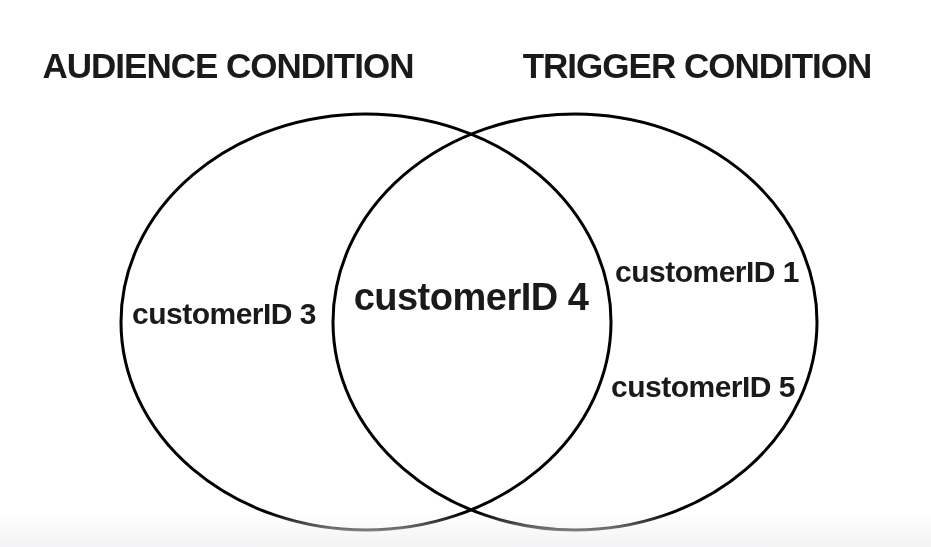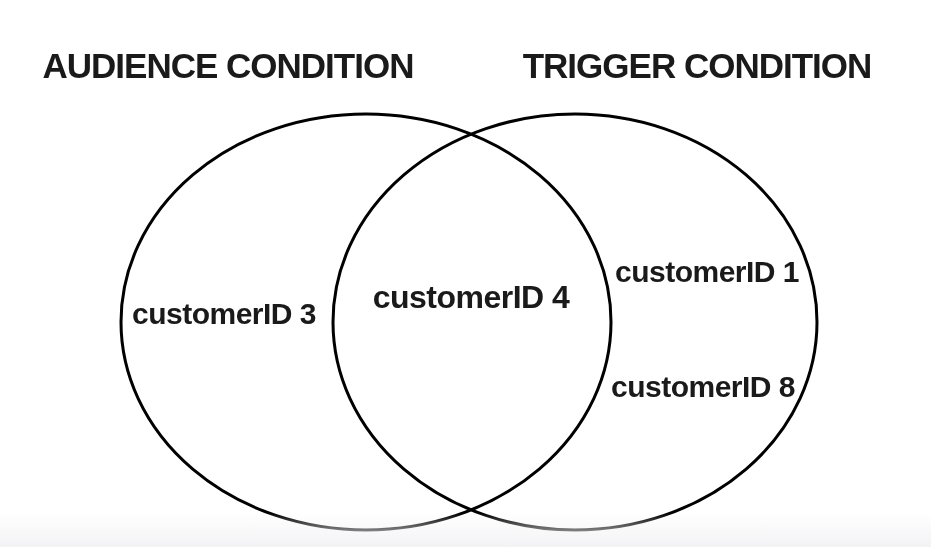--- a/index.html
+++ b/index.html
@@ -34,21 +34,21 @@
   .region-label {
     position: absolute;
     transform: translate(-50%, -50%);
     font-size: 30px;
     font-weight: bold;
     letter-spacing: -0.5px;
     color: #1a1a1a;
     white-space: nowrap;
   }
   .label-c3 { left: 224px; top: 314px; }
-  .label-c4 { left: 471px; top: 297px; font-size: 32px; }
+  .label-c4 { left: 471px; top: 297px; font-size: 38px; }
   .label-c1 { left: 707px; top: 272px; }
   .label-c2 { left: 703px; top: 387px; }
   .footer-fade {
     position: absolute;
     left: 0;
     bottom: 0;
     width: 100%;
     height: 34px;
     background: linear-gradient(to bottom, rgba(242,242,244,0) 0%, #f3f3f5 100%);
     pointer-events: none;
@@ -67,17 +67,17 @@
   <div class="title audience">AUDIENCE CONDITION</div>
 
   <div class="title trigger">TRIGGER CONDITION</div>
 
   <div class="region-label label-c3">customerID 3</div>
 
   <div class="region-label label-c4">customerID 4</div>
 
   <div class="region-label label-c1">customerID 1</div>
 
-  <div class="region-label label-c2">customerID 8</div>
+  <div class="region-label label-c2">customerID 5</div>
 
   <div class="footer-fade"></div>
 
 </div>
 
 </body></html>

